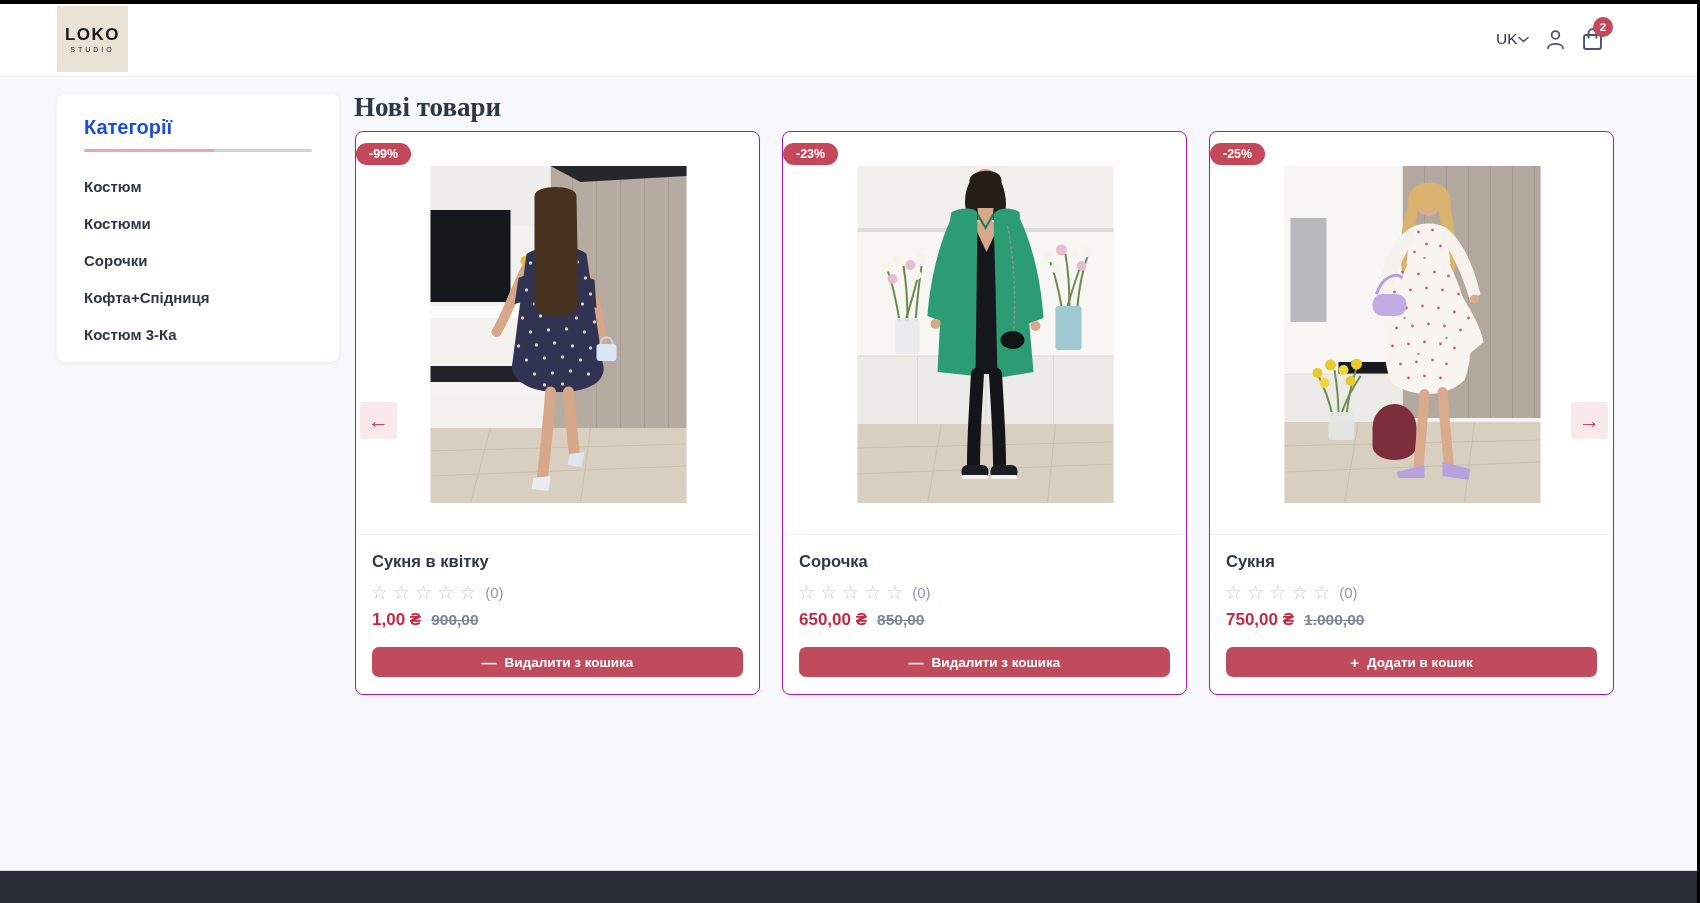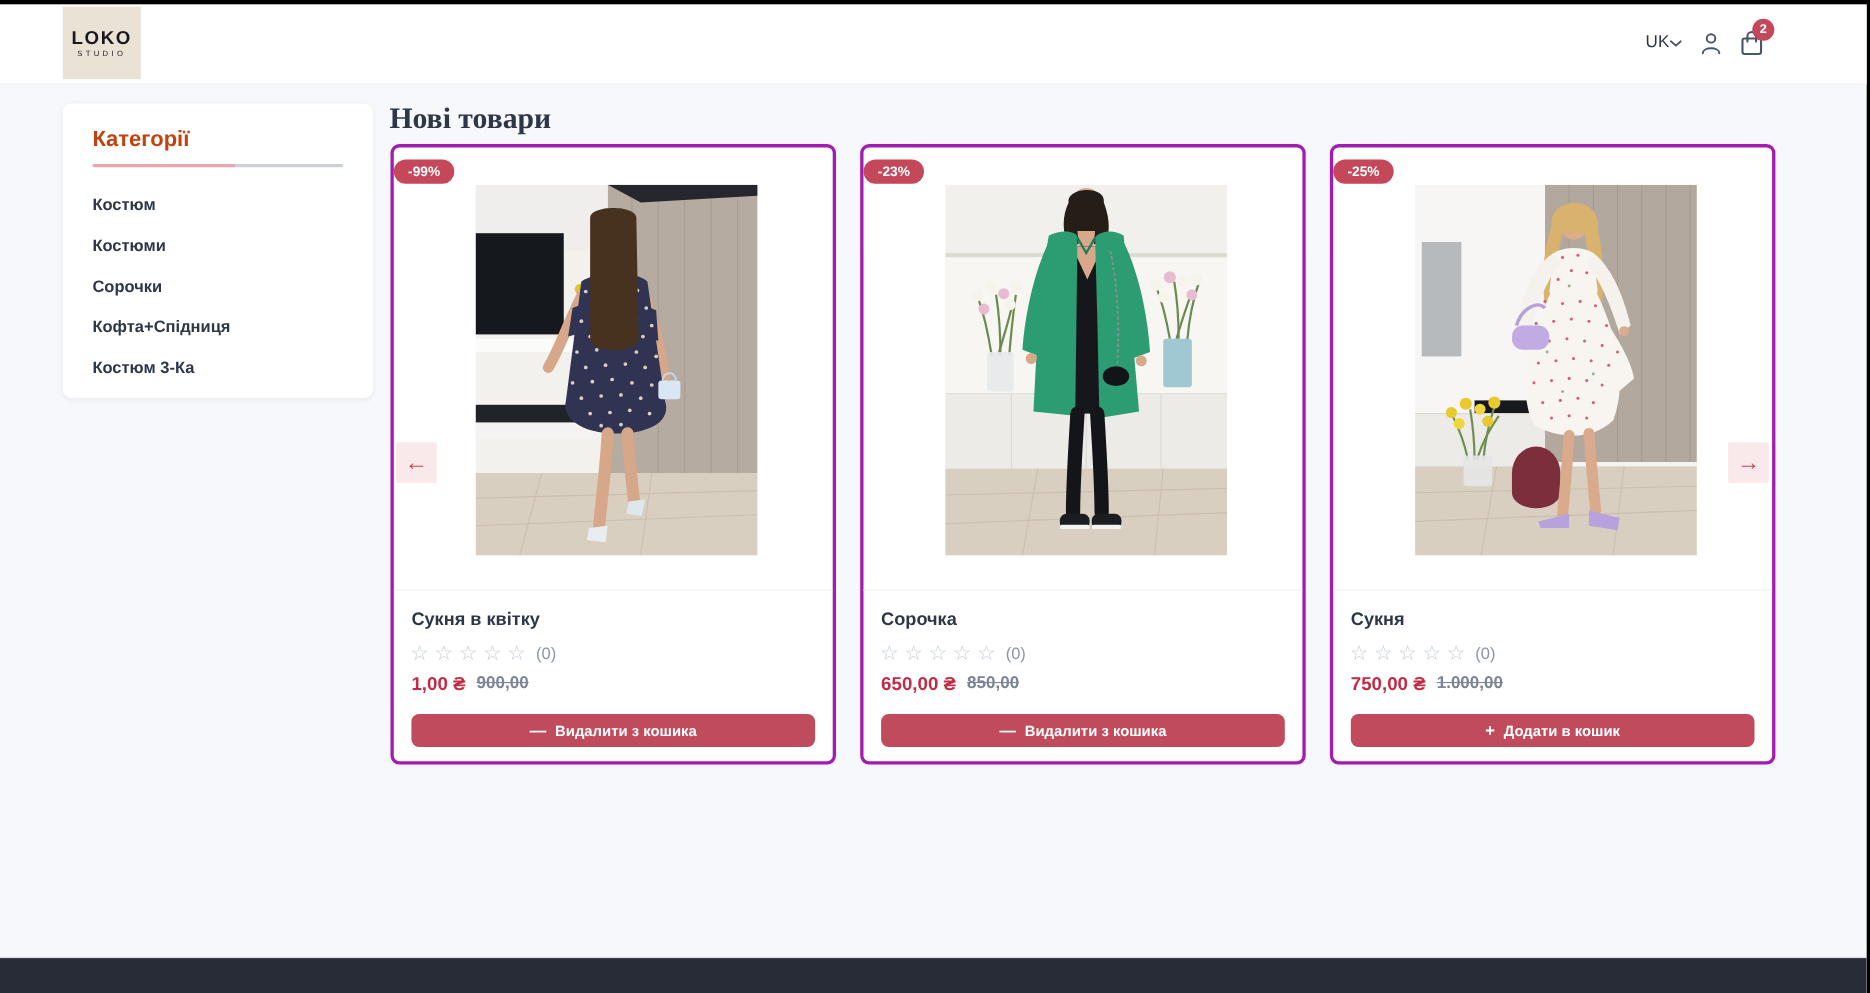--- a/index.html
+++ b/index.html
@@ -17,39 +17,39 @@
   .search-box input { border:none; outline:none; background:transparent; flex:1; font-size:15px; color:#2d3748; font-family:"Liberation Sans", sans-serif; }
   .search-btn { width:80px; height:45px; background:#bf4b5c; color:#fff; border:none; border-radius:0 6px 6px 0; font-size:15px; font-weight:bold; cursor:pointer; font-family:"Liberation Sans", sans-serif; }
   .lang { position:absolute; left:1496px; top:26px; font-size:15.5px; color:#2d3748; font-weight:500; display:flex; align-items:center; gap:0; cursor:pointer; }
   .icon-btn { position:absolute; cursor:pointer; }
   .person { left:1543px; top:23px; }
   .bag { left:1579px; top:22px; }
   .cart-badge { position:absolute; left:1593px; top:13px; width:20px; height:20px; border-radius:50%; background:#c4475a; color:#fff; font-size:11.5px; font-weight:bold; display:flex; align-items:center; justify-content:center; }
 
   
   .sidebar { position:absolute; left:57px; top:90px; width:282px; height:268px; background:#fff; border-radius:8px; box-shadow:0 1px 5px rgba(35,45,65,.07); }
-  .sidebar-title { position:absolute; left:27px; top:22px; font-size:20px; font-weight:bold; color:#c2410c; }
+  .sidebar-title { position:absolute; left:27px; top:22px; font-size:20px; font-weight:bold; color:#1d4ed8; }
   .sidebar-divider { position:absolute; left:27px; right:27px; top:55px; height:2.5px; border-radius:2px;
     background:linear-gradient(to right, #e9a7b1 0 57%, #ccd1d9 57% 100%); }
   .sidebar-item { position:absolute; left:27px; font-size:15px; font-weight:bold; color:#2d3748; cursor:pointer; }
 
   
   .section-title { position:absolute; left:354px; top:88px; font-size:27px; font-weight:bold; color:#2d3748;font-family:Liberation Serif, serif; }
 
-  .card { position:absolute; top:127px; width:405px; height:564px; background:#fff; border:3px solid #a21caf; border-radius:8px; box-shadow:0 1px 3px rgba(35,45,65,.04); }
+  .card { position:absolute; top:127px; width:405px; height:564px; background:#fff; border:1px solid #a21caf; border-radius:8px; box-shadow:0 1px 3px rgba(35,45,65,.04); }
   .card.c0 { left:355px; } .card.c1 { left:782px; } .card.c2 { left:1209px; }
   .badge { position:absolute; left:0; top:11px; background:#c4475a; color:#fff; font-size:12.5px; font-weight:bold; padding:4px 13px; border-radius:12px; z-index:2; }
   .img-wrap { position:absolute; left:74px; top:34px; width:257px; height:337px; cursor:pointer; }
   .img-wrap svg { width:100%; height:100%; display:block; }
   .card-divider { position:absolute; left:0; right:0; top:402px; height:1px; background:#edf0f4; }
   .card-title { position:absolute; left:16px; top:420px; font-size:16.5px; font-weight:bold; color:#2d3748; cursor:pointer;text-align:center; }
   .stars { position:absolute; left:15px; top:449px; height:22px; display:flex; align-items:center; }
   .star { font-size:19px; color:#c5ccd6; margin-right:5px; line-height:1; }
   .rating-count { font-size:15px; color:#8d97a7; margin-left:4px; }
-  .price-row { position:absolute; left:16px; top:478px; display:flex; align-items:flex-start; }
+  .price-row { position:absolute; left:16px; top:478px; display:flex; align-items:center; }
   .price { font-size:17px; font-weight:bold; color:#c22b45; }
   .old-price { font-size:15.5px; color:#7b8597; text-decoration:line-through; margin-left:10px; font-weight:700; }
   .card-btn { position:absolute; left:16px; right:16px; top:515px; height:30px; background:#bf4b5c; border:none; border-radius:7px; color:#fff; font-size:13.5px; font-weight:bold; display:flex; align-items:center; justify-content:center; gap:8px; cursor:pointer; font-family:"Liberation Sans", sans-serif; }
   .btn-icon { font-size:15px; font-weight:bold; line-height:1; }
 
   .nav-arrow { position:absolute; top:398px; width:37px; height:37px; background:#fae9ea; border-radius:2px; display:flex; align-items:center; justify-content:center; color:#c0485b; font-size:21px; cursor:pointer; z-index:5; }
   .nav-arrow.left { left:360px; } .nav-arrow.right { left:1571px; }
 
   .footer { position:absolute; left:0; bottom:0; width:100%; height:33px; background:#272c37; border-top:1px solid #d8dce2; }
 </style>

